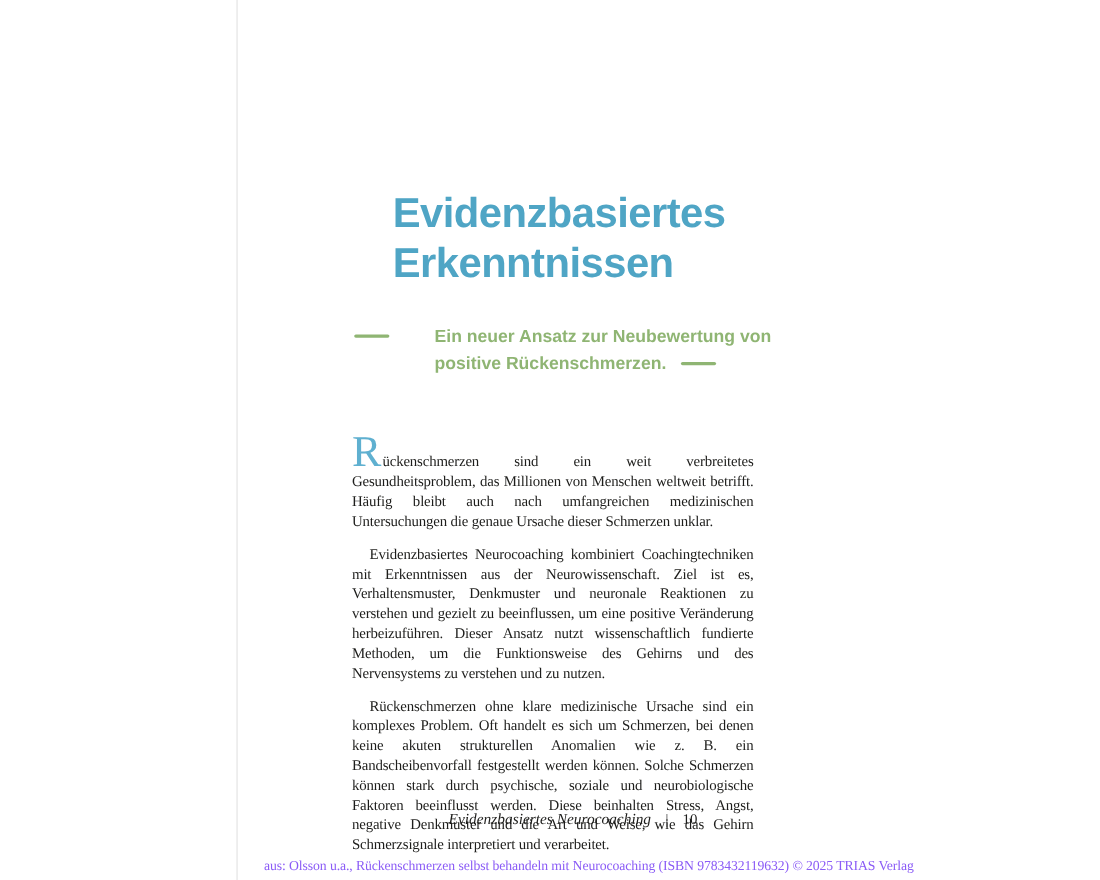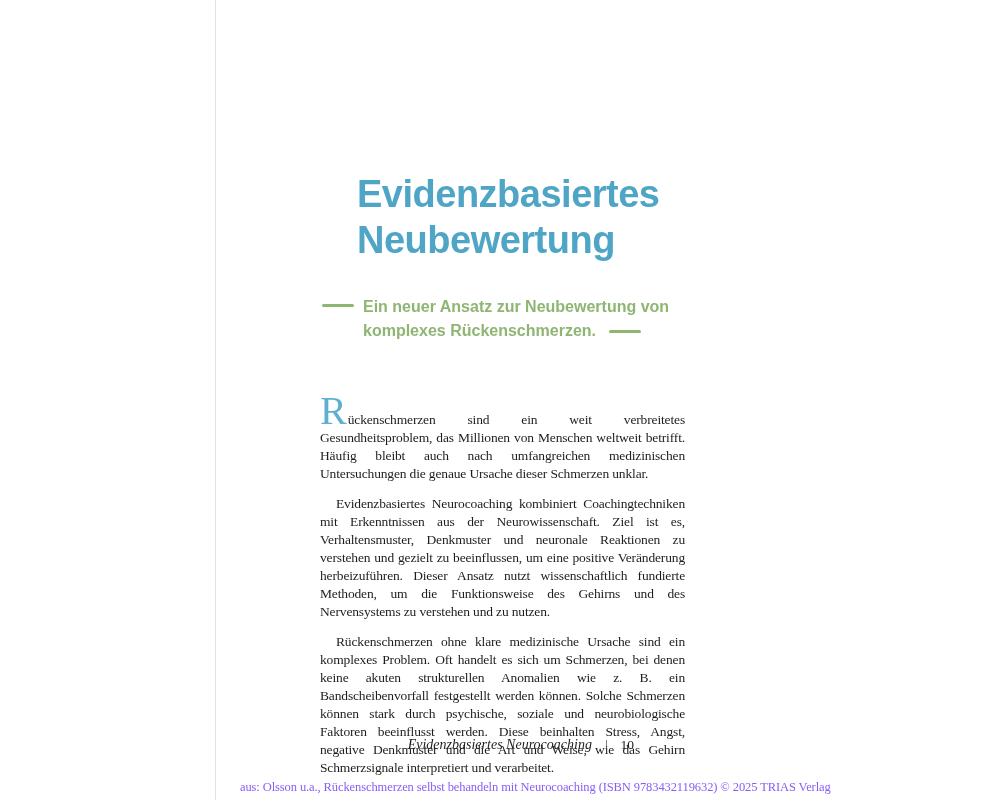--- a/index.html
+++ b/index.html
@@ -43,20 +43,21 @@
     left: 322px;
     top: 295px;
     width: 420px;
     display: flex;
     align-items: flex-start;
     font-family: "Liberation Sans", sans-serif;
     font-weight: bold;
     font-size: 16px;
     line-height: 24px;
     color: #8fb573;
+    gap: 32px;
   }
   .subtitle .dash {
     display: inline-block;
     width: 32px;
     height: 3px;
     background: #8fb573;
     border-radius: 2px;
   }
   .subtitle .dash.lead {
     flex: 0 0 auto;
@@ -132,28 +133,28 @@
 </style>
 </head>
 <body>
 
 <div id="screen">
 
   <div class="page-edge"></div>
 
   <h1 class="heading">
     <span>Evidenzbasiertes</span><br>
-    <span>Neubewertung</span>
+    <span>Erkenntnissen</span>
   </h1>
 
   <div class="subtitle">
     <span class="dash lead"></span>
     <span>
       <span>Ein neuer Ansatz zur Neubewertung von</span><br>
-      <span>komplexes Rückenschmerzen.</span>
+      <span>positive Rückenschmerzen.</span>
       <span class="dash trail"></span>
     </span>
   </div>
 
   <div class="body-text">
 
   <p><span class="dropcap">R</span>ückenschmerzen sind ein weit verbreitetes Gesundheitsproblem, das Millionen von Menschen weltweit betrifft. Häufig bleibt auch nach umfangreichen medizinischen Untersuchungen die genaue Ursache dieser Schmerzen unklar.</p>
       <p class="indent">Evidenzbasiertes Neurocoaching kombiniert Coachingtechniken mit Erkenntnissen aus der Neurowissenschaft. Ziel ist es, Verhaltensmuster, Denkmuster und neuronale Reaktionen zu verstehen und gezielt zu beeinflussen, um eine positive Veränderung herbeizuführen. Dieser Ansatz nutzt wissenschaftlich fundierte Methoden, um die Funktionsweise des Gehirns und des Nervensystems zu verstehen und zu nutzen.</p>
       <p class="indent">Rückenschmerzen ohne klare medizinische Ursache sind ein komplexes Problem. Oft handelt es sich um Schmerzen, bei denen keine akuten strukturellen Anomalien wie z. B. ein Bandscheibenvorfall festgestellt werden können. Solche Schmerzen können stark durch psychische, soziale und neurobiologische Faktoren beeinflusst werden. Diese beinhalten Stress, Angst, negative Denkmuster und die Art und Weise, wie das Gehirn Schmerzsignale interpretiert und verarbeitet.</p>
     </div>

